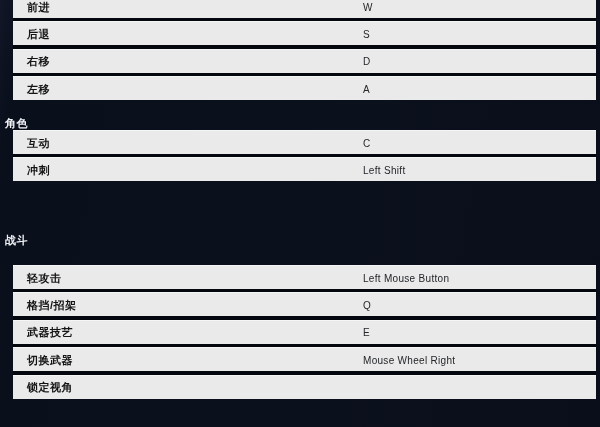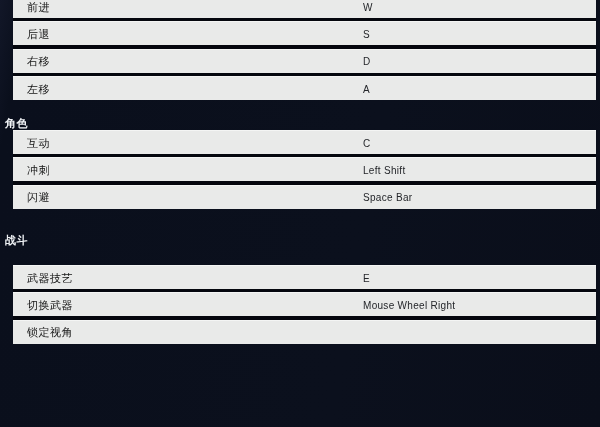--- a/index.html
+++ b/index.html
@@ -29,21 +29,21 @@
   .sec-pos-2 { top:265px; }
   .keybind-row {
     position:relative; height:24px; flex:0 0 24px;
     background:#e9eae9;
     border-top:1px solid #f4f5f4;
     box-sizing:border-box;
     cursor:pointer;
   }
   .action-label {
     position:absolute; left:14px; top:50%; transform:translateY(-50%);
-    font-size:11px; font-weight:normal; color:#141414; letter-spacing:0.5px;
+    font-size:11px; font-weight:bold; color:#141414; letter-spacing:0.5px;
     white-space:nowrap;
   }
   .key-value {
     position:absolute; left:350px; top:50%; transform:translateY(-50%);
     font-size:10px; font-weight:normal; color:#24262a; letter-spacing:0.3px;
     white-space:nowrap;
   }
 </style>
 </head>
 <body>
@@ -70,27 +70,31 @@
     <div class="section-header hdr-pos-1">角色</div>
     <div class="rows sec-pos-1">
       <div class="keybind-row">
     <span class="action-label">互动</span>
     <span class="key-value">C</span>
   </div>
       <div class="keybind-row">
     <span class="action-label">冲刺</span>
     <span class="key-value">Left Shift</span>
   </div>
-      <div class="keybind-row">
-    <span class="action-label">闪避</span>
-    <span class="key-value">Space Bar</span>
-  </div>
     </div>
     <div class="section-header hdr-pos-2">战斗</div>
     <div class="rows sec-pos-2">
+      <div class="keybind-row">
+    <span class="action-label">轻攻击</span>
+    <span class="key-value">Left Mouse Button</span>
+  </div>
+      <div class="keybind-row">
+    <span class="action-label">格挡/招架</span>
+    <span class="key-value">Q</span>
+  </div>
       <div class="keybind-row">
     <span class="action-label">武器技艺</span>
     <span class="key-value">E</span>
   </div>
       <div class="keybind-row">
     <span class="action-label">切换武器</span>
     <span class="key-value">Mouse Wheel Right</span>
   </div>
       <div class="keybind-row">
     <span class="action-label">锁定视角</span>

